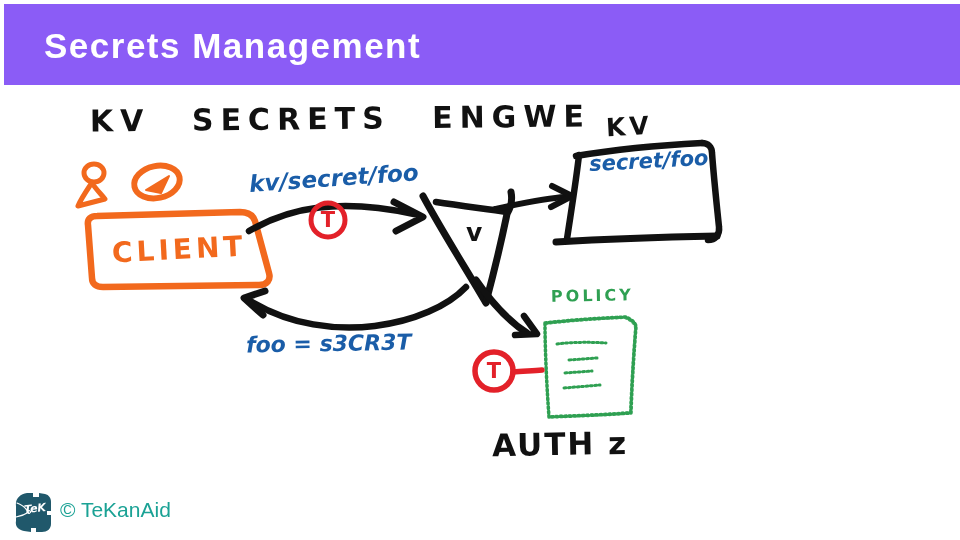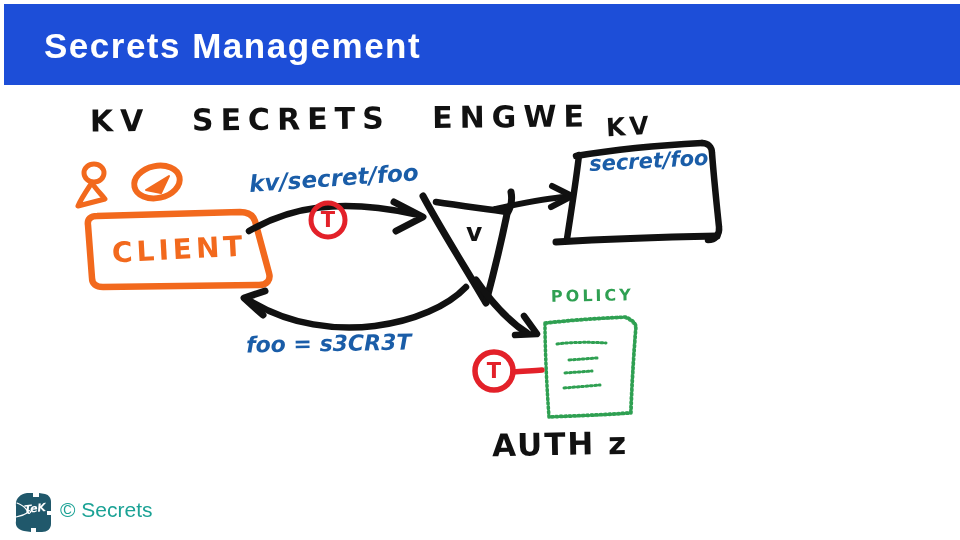--- a/index.html
+++ b/index.html
@@ -1,19 +1,19 @@
 <!DOCTYPE html>
 <html><head>
 <meta charset="utf-8">
 <style>
   html,body{margin:0;padding:0;background:#fff;}
   .slide{position:relative;width:960px;height:540px;background:#ffffff;overflow:hidden;
          font-family:"Liberation Sans",sans-serif;}
   
-  .header-bar{position:absolute;left:4px;top:4px;width:956px;height:81px;background:#1d4ed8;}
+  .header-bar{position:absolute;left:4px;top:4px;width:956px;height:81px;background:#8b5cf6;}
   .header-title{position:absolute;left:40px;top:0;height:81px;line-height:84px;
     color:#ffffff;font-size:35px;font-weight:bold;letter-spacing:1.5px;
     font-family:"Liberation Sans",sans-serif;}
   
   svg.ink{position:absolute;left:0;top:0;width:960px;height:540px;}
   
   .hand{position:absolute;font-family:"DejaVu Sans",sans-serif;font-weight:bold;color:#111;
         white-space:nowrap;}
   .blue{color:#1A5DA8;font-style:italic;}
   .orange{color:#F2691D;}
@@ -126,15 +126,15 @@
   <div class="hand blue response-text">foo = s3CR3T</div>
   <div class="hand kv-label">KV</div>
   <div class="hand blue kv-secret">secret/foo</div>
   <div class="hand vault-v">v</div>
   <div class="hand green policy-label">POLICY</div>
   <div class="hand authz-label">AUTH z</div>
   <div class="hand red token token-1">T</div>
   <div class="hand red token token-2">T</div>
 
   <div class="logo-text">TeK</div>
-  <div class="copyright">© Secrets</div>
+  <div class="copyright">© TeKanAid</div>
 
 </div>
 
 </body></html>

